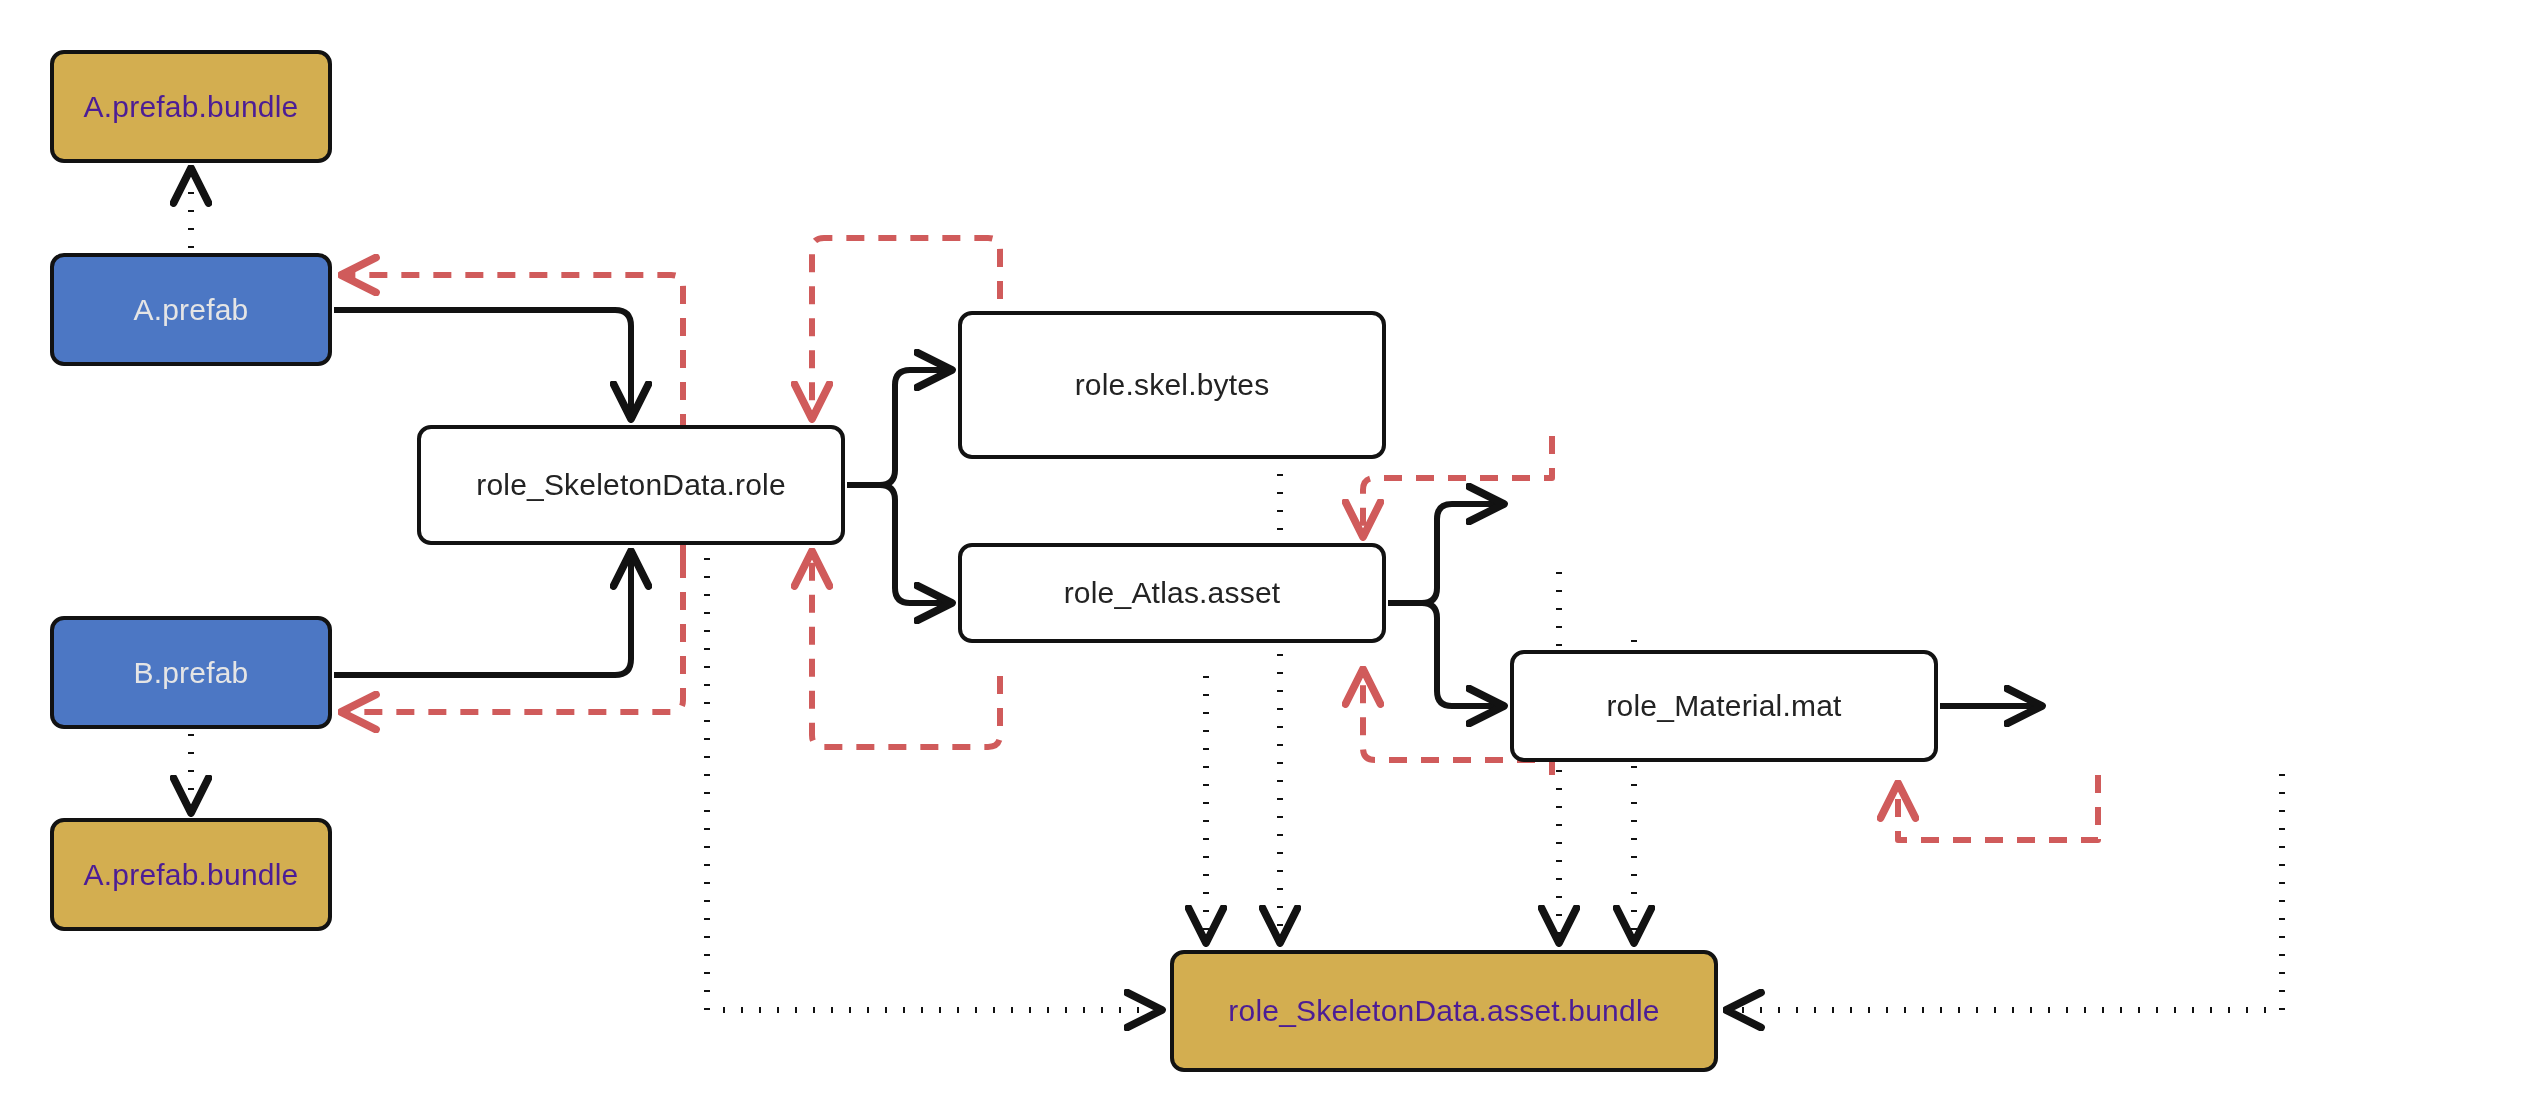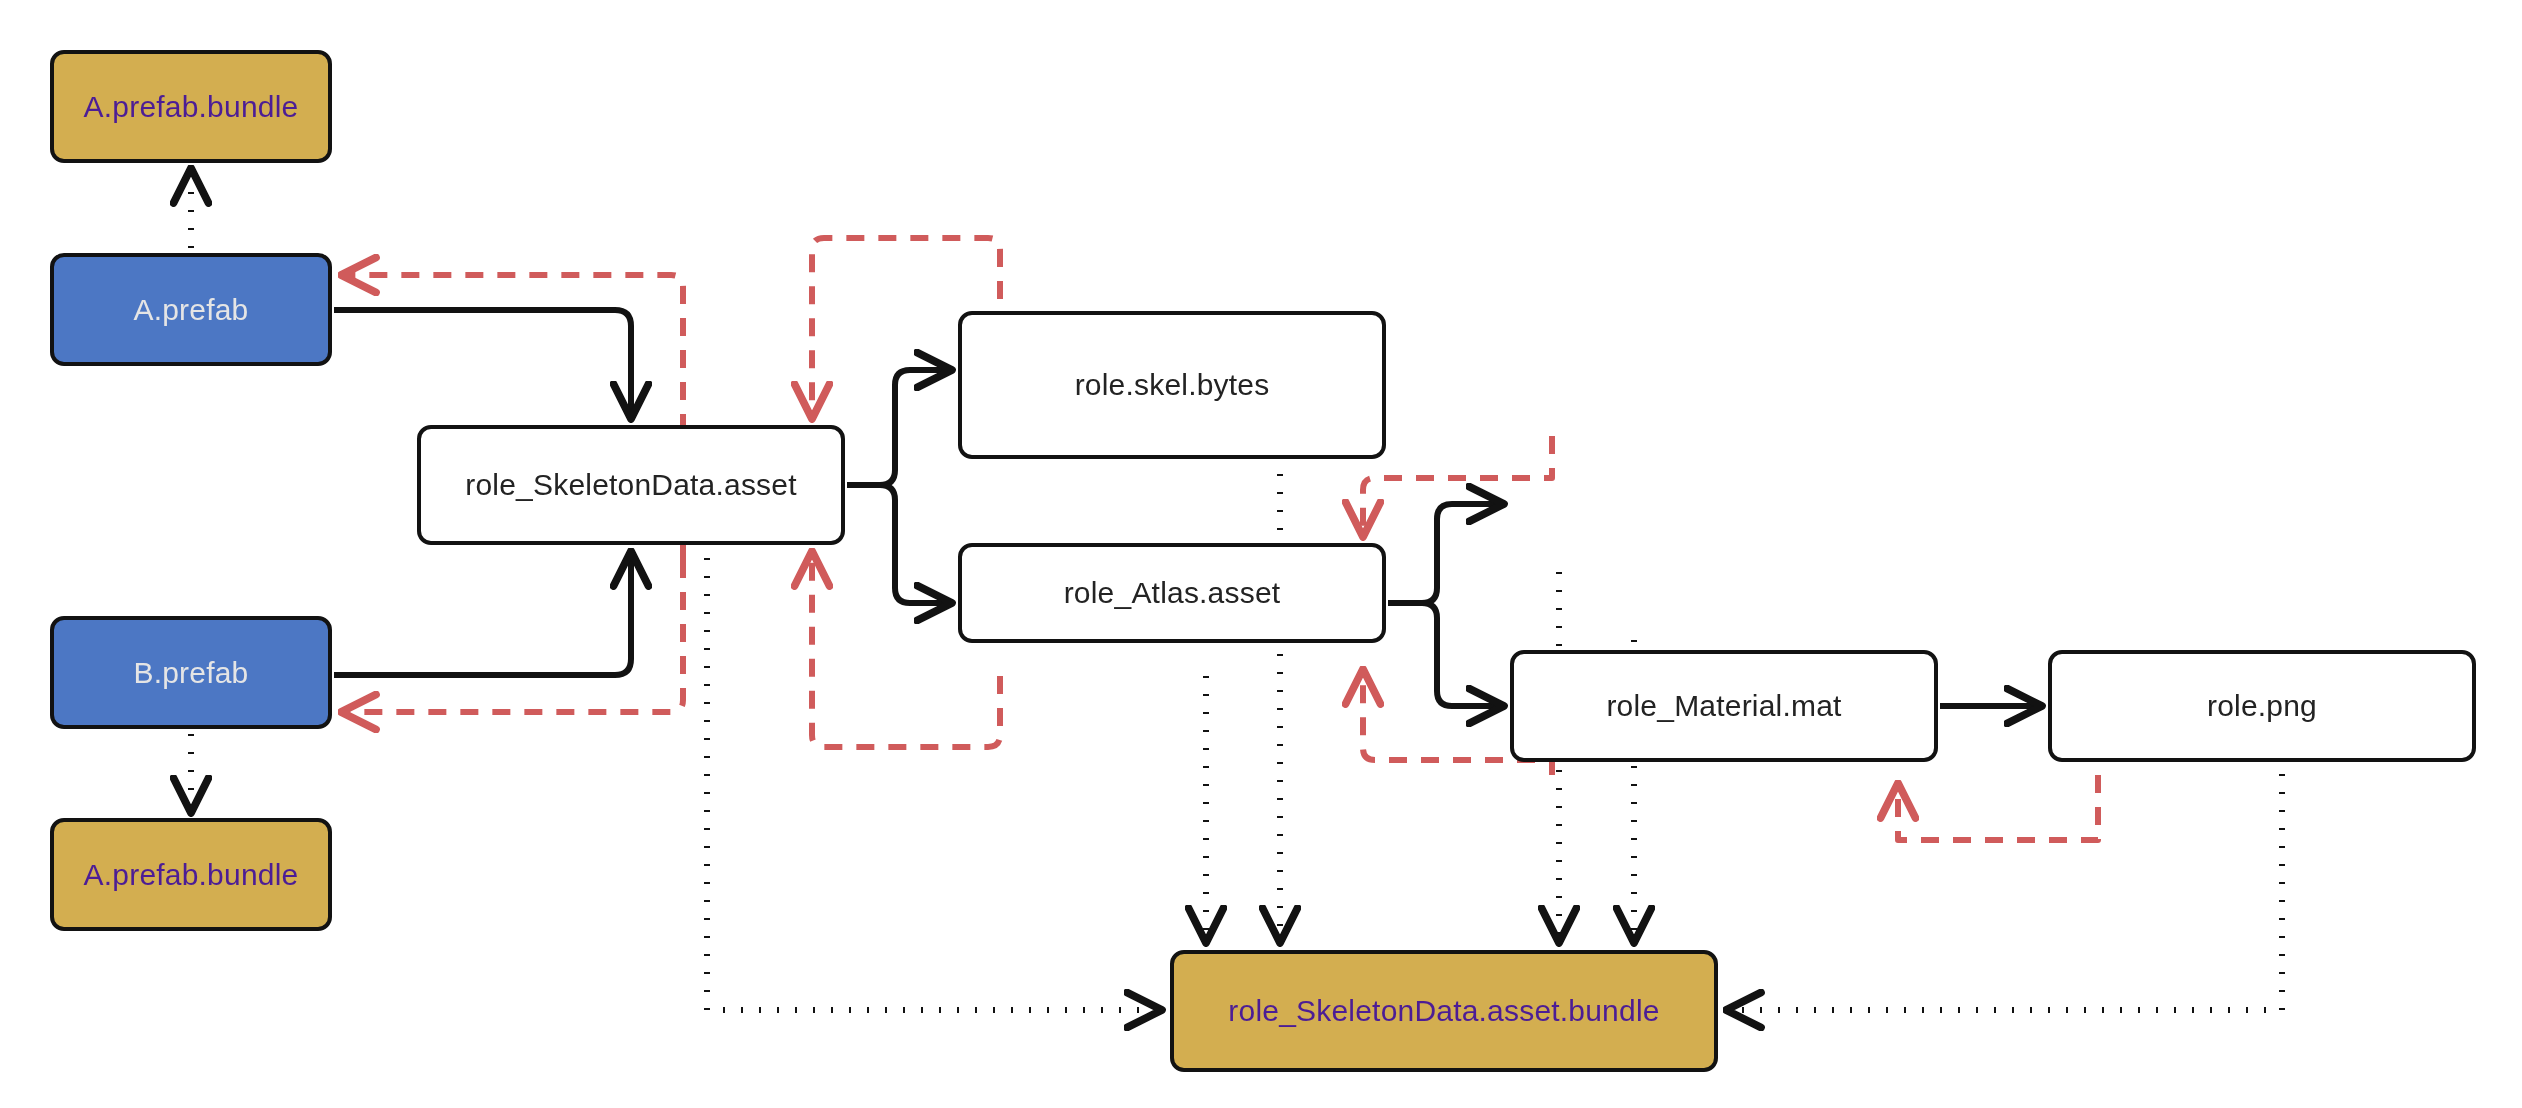--- a/index.html
+++ b/index.html
@@ -113,37 +113,34 @@
 
   <div class="node blue" style="left:50px; top:616px; width:282px; height:113px;">
     <span class="node-label">B.prefab</span>
   </div>
 
   <div class="node gold" style="left:50px; top:818px; width:282px; height:113px;">
     <span class="node-label">A.prefab.bundle</span>
   </div>
 
   <div class="node white" style="left:417px; top:425px; width:428px; height:120px;">
-    <span class="node-label">role_SkeletonData.asset</span>
+    <span class="node-label">role_SkeletonData.role</span>
   </div>
 
   <div class="node white" style="left:958px; top:311px; width:428px; height:148px;">
     <span class="node-label">role.skel.bytes</span>
   </div>
 
   <div class="node white" style="left:958px; top:543px; width:428px; height:100px;">
     <span class="node-label">role_Atlas.asset</span>
   </div>
 
 
   <div class="node white" style="left:1510px; top:650px; width:428px; height:112px;">
     <span class="node-label">role_Material.mat</span>
   </div>
 
-  <div class="node white" style="left:2048px; top:650px; width:428px; height:112px;">
-    <span class="node-label">role.png</span>
-  </div>
 
   <div class="node gold" style="left:1170px; top:950px; width:548px; height:122px;">
     <span class="node-label">role_SkeletonData.asset.bundle</span>
   </div>
 
 </div>
 
 </body></html>

